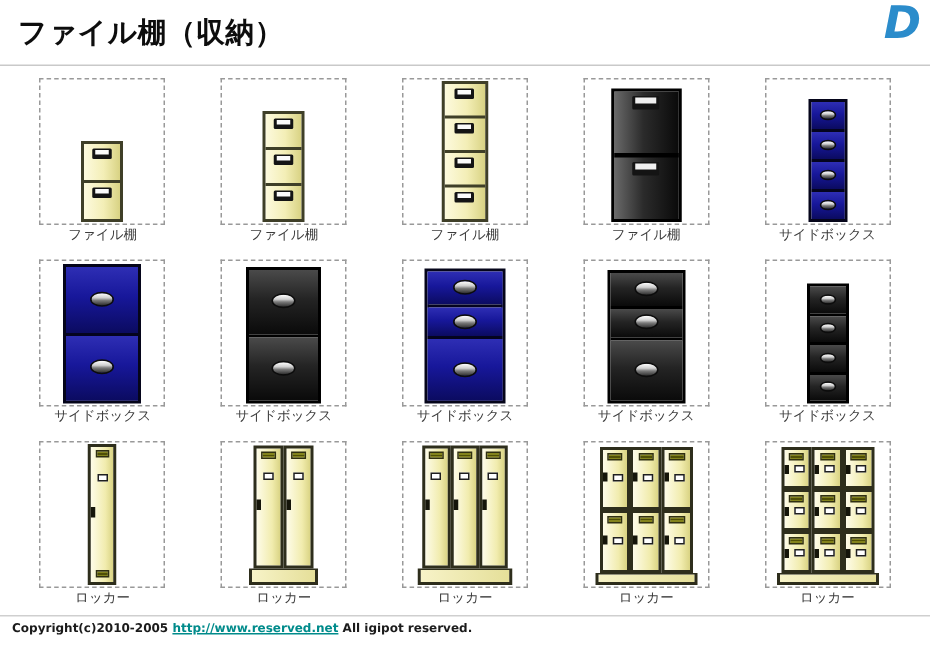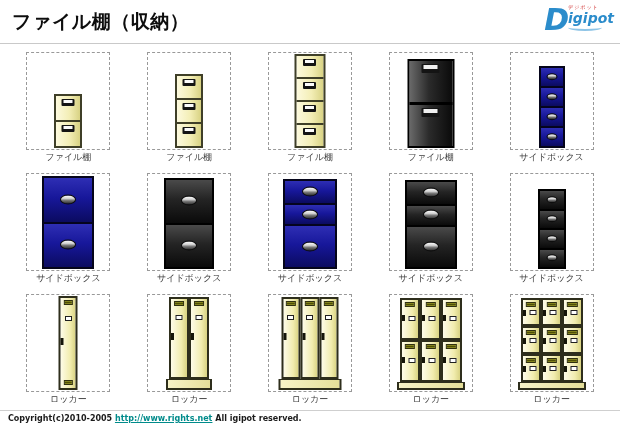--- a/index.html
+++ b/index.html
@@ -61,25 +61,20 @@
   .footer{position:absolute;top:414px;left:8px;font-size:8px;font-weight:bold;color:#1b1b1b;}
   .footer a{color:var(--link);text-decoration:underline;cursor:pointer;}
 </style>
 </head>
 <body>
 
 <div class="page-title">ファイル棚（収納）</div>
 
 <div class="logo">
   <span class="logo-d">D</span>
-  <span class="logo-stack">
-    <span class="logo-tag">デジポット</span>
-    <span class="logo-rest">igipot</span>
-    <span class="logo-swoosh"></span>
-  </span>
 </div>
 
 <div class="header-rule"></div>
 
 <div class="grid">
     <div class="cell">
       <div class="dashbox">
         <div class="furn cab cream" style="width: 28px; height: 54px;">
           <div class="drawer">
             <div class="handle-f"></div>
@@ -386,13 +381,13 @@
             </div>
           </div>
           <div class="plinth" style="height: 8px;"></div>
         </div>
       </div>
       <div class="cell-label">ロッカー</div>
     </div>
   </div>
 
 <div class="footer-rule"></div>
-<div class="footer"><span>Copyright(c)2010-2005 </span><a>http://www.rights.net</a><span> All igipot reserved.</span></div>
+<div class="footer"><span>Copyright(c)2010-2005 </span><a>http://www.reserved.net</a><span> All igipot reserved.</span></div>
 
 </body></html>

